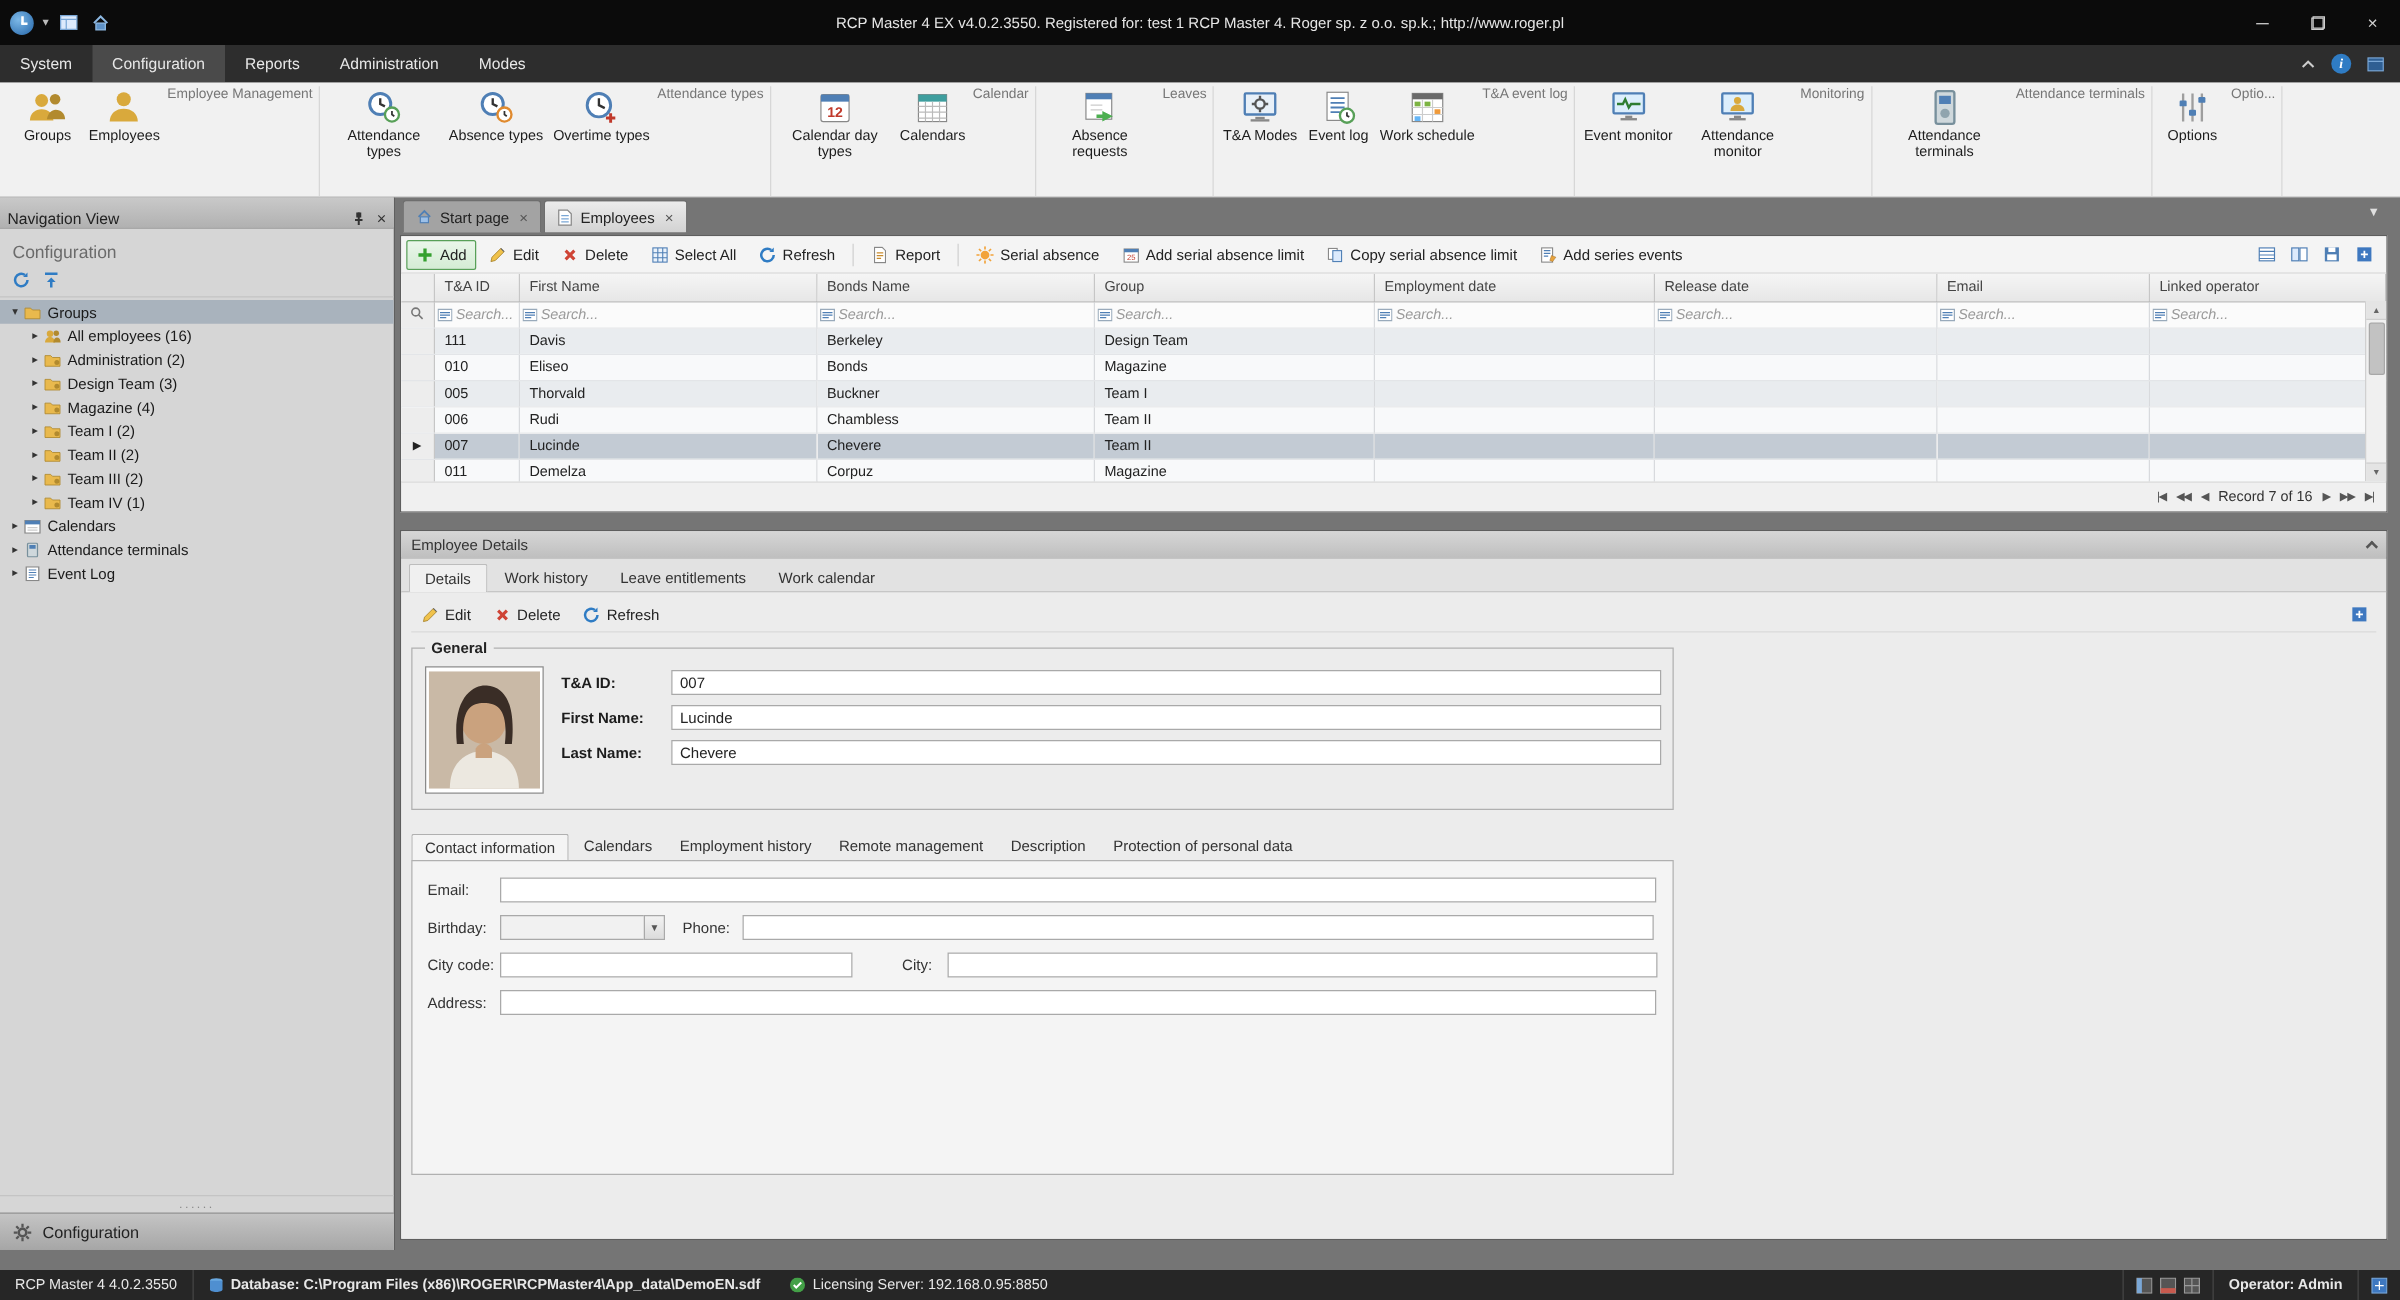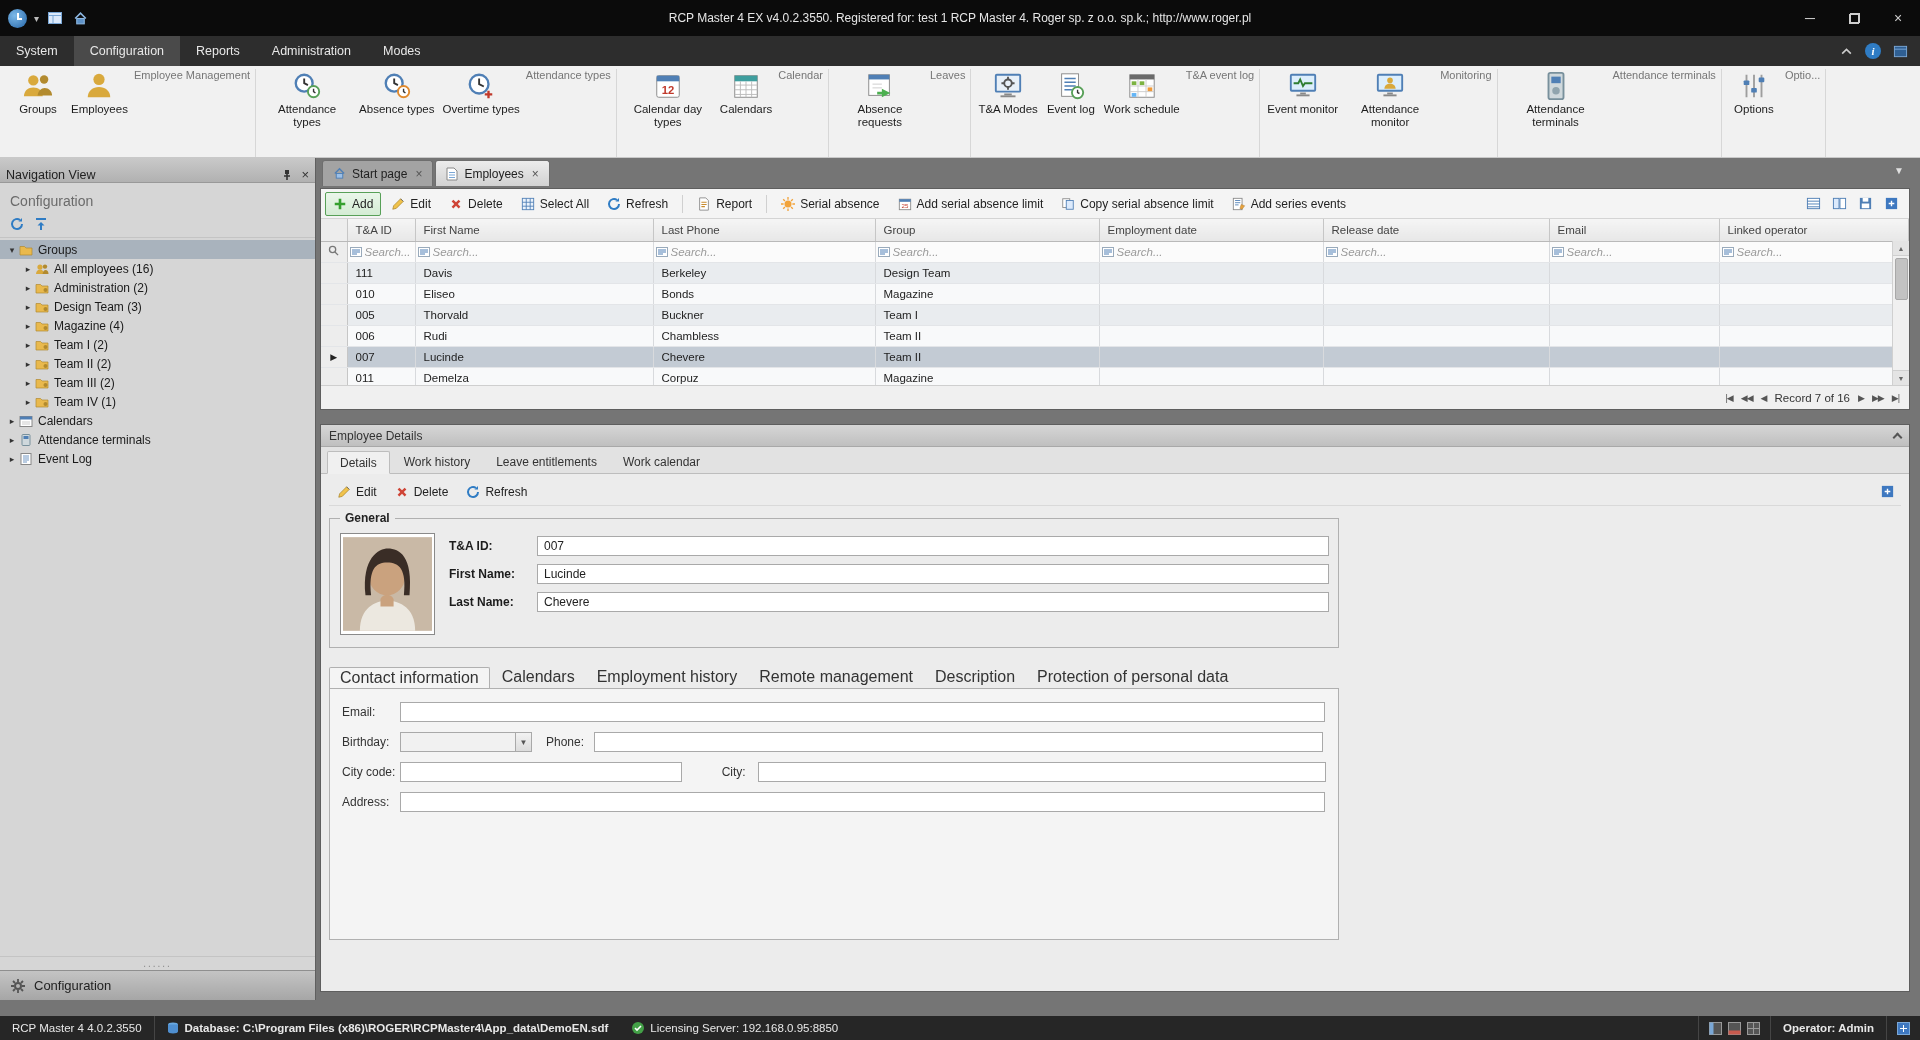--- a/index.html
+++ b/index.html
@@ -105,21 +105,21 @@
 .dtb{height:28px;display:flex;align-items:center;gap:2px;border-bottom:1px solid #d9d9d9;flex:none}
 .groupbox{position:relative;width:1010px;border:1px solid #b0b0b0;margin-top:12px;padding:14px 10px 12px 10px;flex:none}
 .gb-title{position:absolute;top:-8px;left:10px;background:#ececec;padding:0 5px;font-weight:bold;font-size:12px;color:#222}
 .gb-body{display:flex}
 .photo{width:95px;height:102px;border:1px solid #8a8a8a;background:#fff;padding:2px;margin-right:14px;flex:none}
 .gfields{display:flex;flex-direction:column;gap:6px;padding-top:2px}
 .frow{display:flex;align-items:center;height:22px}
 .flabel{width:88px;font-weight:bold;font-size:12px;color:#1c1c1c;flex:none}
 .fin{height:20px;border:1px solid #a9a9a9;background:#fff;padding:0 6px;font-size:12px;font-family:inherit;color:#222;outline:none}
 .subtabs{display:flex;align-items:flex-end;gap:2px;margin-top:16px;height:24px;flex:none}
-.stab{height:22px;padding:0 10px;display:flex;align-items:center;font-size:16px;color:#333;cursor:default}
+.stab{height:22px;padding:0 10px;display:flex;align-items:center;font-size:12px;color:#333;cursor:default}
 .stab.active{background:#f4f4f4;border:1px solid #b0b0b0;border-bottom:1px solid #f4f4f4;margin-bottom:-1px;border-radius:2px 2px 0 0}
 .stbox{width:1010px;height:252px;border:1px solid #b0b0b0;background:#f4f4f4;padding:12px;display:flex;flex-direction:column;gap:8px;flex:none}
 .crow{display:flex;align-items:center;height:22px}
 .clabel{font-size:12px;color:#333;flex:none}
 .combo{display:flex;width:132px}
 .combo .fin{flex:1;min-width:0;border-right:none}
 .combo-btn{width:17px;height:20px;background:linear-gradient(#f2f2f2,#dcdcdc);border:1px solid #a9a9a9;display:flex;align-items:center;justify-content:center;font-size:8px;color:#555}
 
 
 .statusbar{height:24px;background:#262626;color:#e8e8e8;display:flex;align-items:center;font-size:11.5px;flex:none}
@@ -660,21 +660,21 @@
                 <col style="width:224px">
                 <col style="width:226px">
                 <col style="width:170px">
                 <col>
               </colgroup>
             <thead>
               <tr>
                 <th class="ind"></th>
                 <th>T&amp;A ID</th>
                 <th>First Name</th>
-                <th>Last Phone</th>
+                <th>Bonds Name</th>
                 <th>Group</th>
                 <th>Employment date</th>
                 <th>Release date</th>
                 <th>Email</th>
                 <th>Linked operator</th>
               </tr>
               <tr class="gfilter">
                 <td class="ind"><svg width="11" height="11" viewBox="0 0 12 12">
                       <circle cx="5" cy="5" r="3.4" fill="none" stroke="#777" stroke-width="1.4"></circle>
                       <path d="M7.6 7.6L11 11" stroke="#777" stroke-width="1.4"></path>

